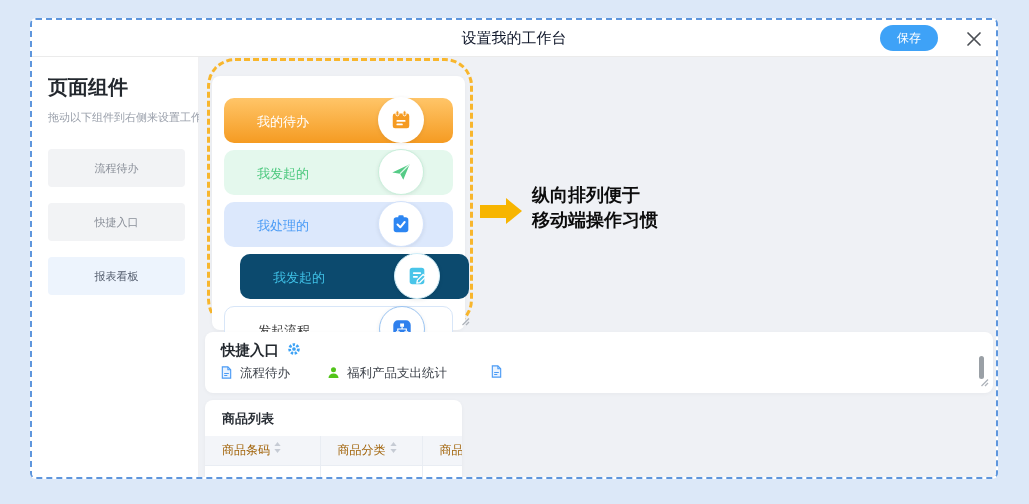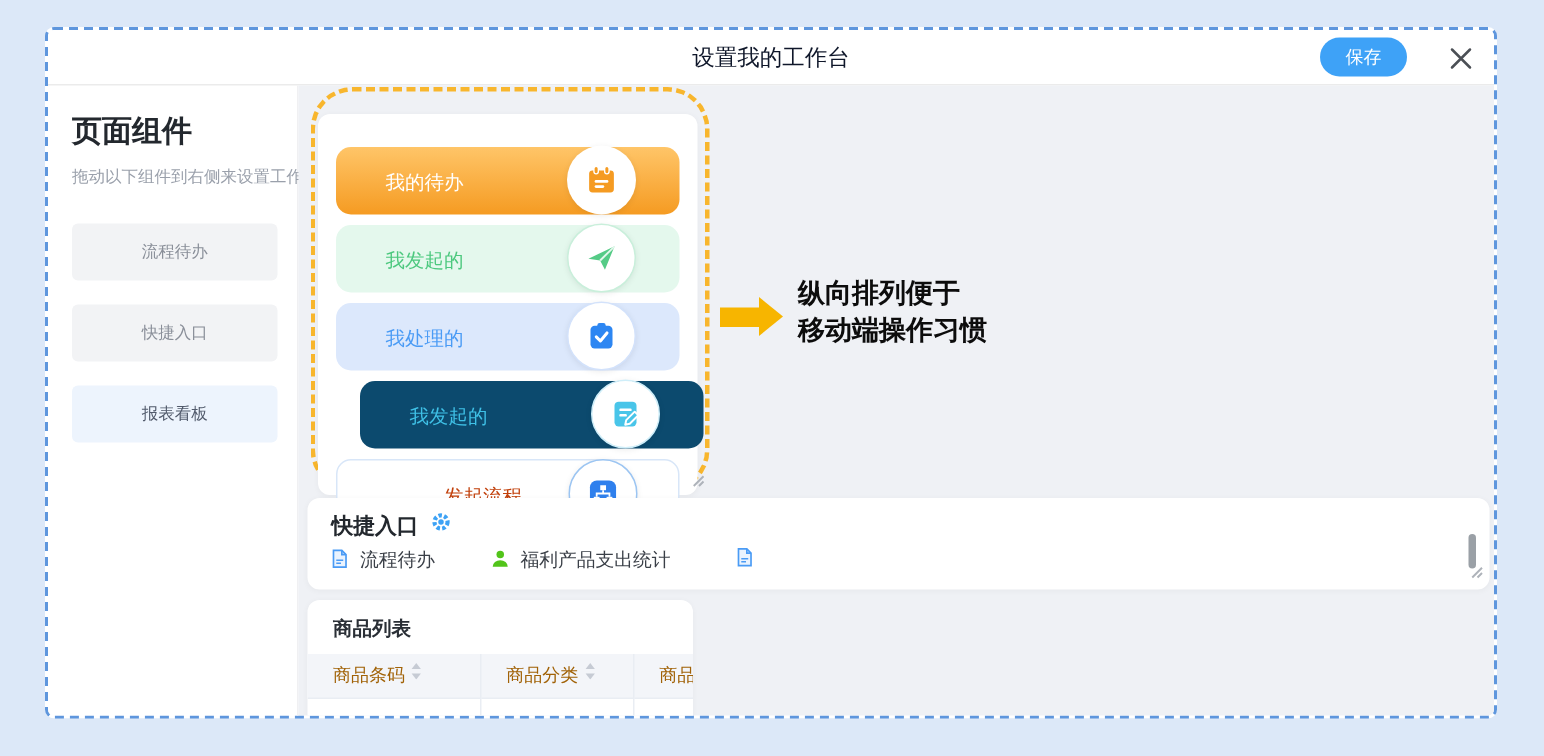--- a/index.html
+++ b/index.html
@@ -45,21 +45,21 @@
                   background:#fff; border-radius:50%; display:flex; align-items:center;
                   justify-content:center; box-shadow:0 1px 4px rgba(0,0,0,.08); }
   .wcard0 { background:linear-gradient(180deg,#ffc568,#f59b22); }
   .wcard0 .wcard-label { color:#fff; }
   .wcard1 { background:#e4f8ed; } .wcard1 .wcard-label { color:#4cc87e; }
   .wcard1 .wcard-circle { border:1px solid #c9efdb; }
   .wcard2 { background:#dce8fc; } .wcard2 .wcard-label { color:#4a9bf5;text-align:center; }
   .wcard2 .wcard-circle { border:1px solid #d3e2fb; }
   .wcard3 { background:#0c4a6e;margin-left:16px; } .wcard3 .wcard-label { color:#3fc0e6; }
   .wcard3 .wcard-circle { border:1px solid #cfeef9; }
-  .wcard4 { background:#fff; border:1px solid #d8e6f8; } .wcard4 .wcard-label { color:#c2410c;margin-left:38px; }
+  .wcard4 { background:#fff; border:1px solid #d8e6f8; } .wcard4 .wcard-label { color:#404040; }
   .wcard4 .wcard-circle { border:1px solid #9cc5f2; }
 
   .resize-a { position:absolute; left:262px; top:255px; }
   .resize-b { position:absolute; right:4px; bottom:2px; }
 
   
   .annotation-arrow { position:absolute; left:281px; top:141px; display:flex; align-items:center; }
   .arrow-shaft { width:26px; height:13px; background:#f7b500; }
   .arrow-head { width:0; height:0; border-left:16px solid #f7b500;
                 border-top:13px solid transparent; border-bottom:13px solid transparent; }

